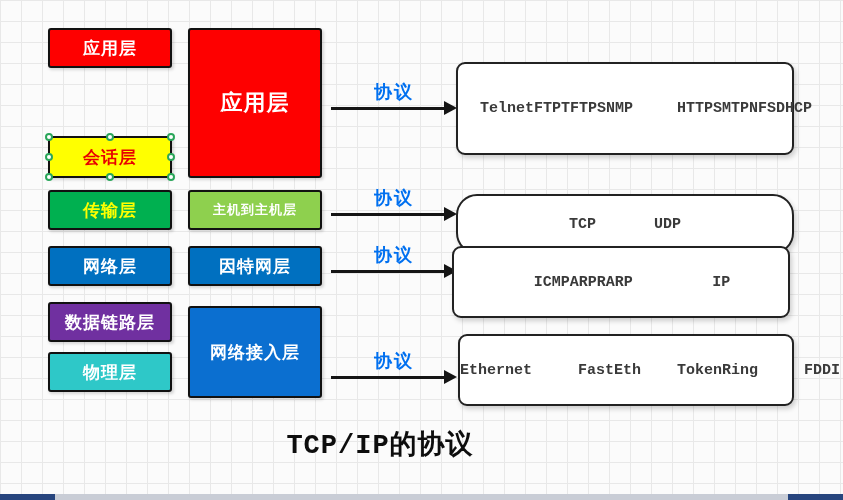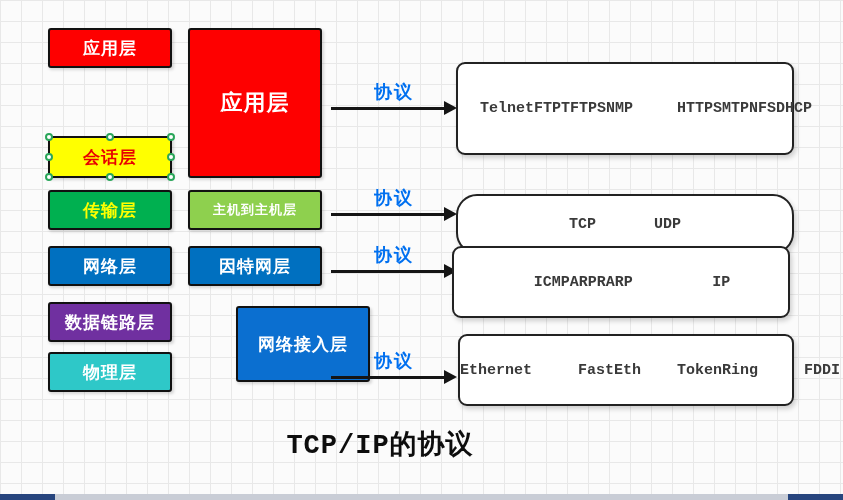--- a/index.html
+++ b/index.html
@@ -32,21 +32,21 @@
   .o3 { top:136px; height:42px; }
   .o4 { top:190px; }
   .o5 { top:246px; }
   .o6 { top:302px; }
   .o7 { top:352px; }
   
   .tcp { left:188px; width:134px; }
   .t1 { top:28px;  height:150px; font-size:22px; }
   .t2 { top:190px; height:40px; font-size:13px;text-align:center; }
   .t3 { top:246px; height:40px; }
-  .t4 { top:306px; height:76px;margin-left:48px; }
+  .t4 { top:306px; height:92px; }
   
   .handle {
     position:absolute; width:8px; height:8px; border-radius:50%;
     background:#fff; border:2px solid #2aa65a; box-sizing:border-box;
   }
   .h-nw { left:-5px;  top:-5px; }
   .h-n  { left:50%;   top:-5px; transform:translateX(-50%); }
   .h-ne { right:-5px; top:-5px; }
   .h-e  { right:-5px; top:50%;  transform:translateY(-50%); }
   .h-se { right:-5px; bottom:-5px; }

